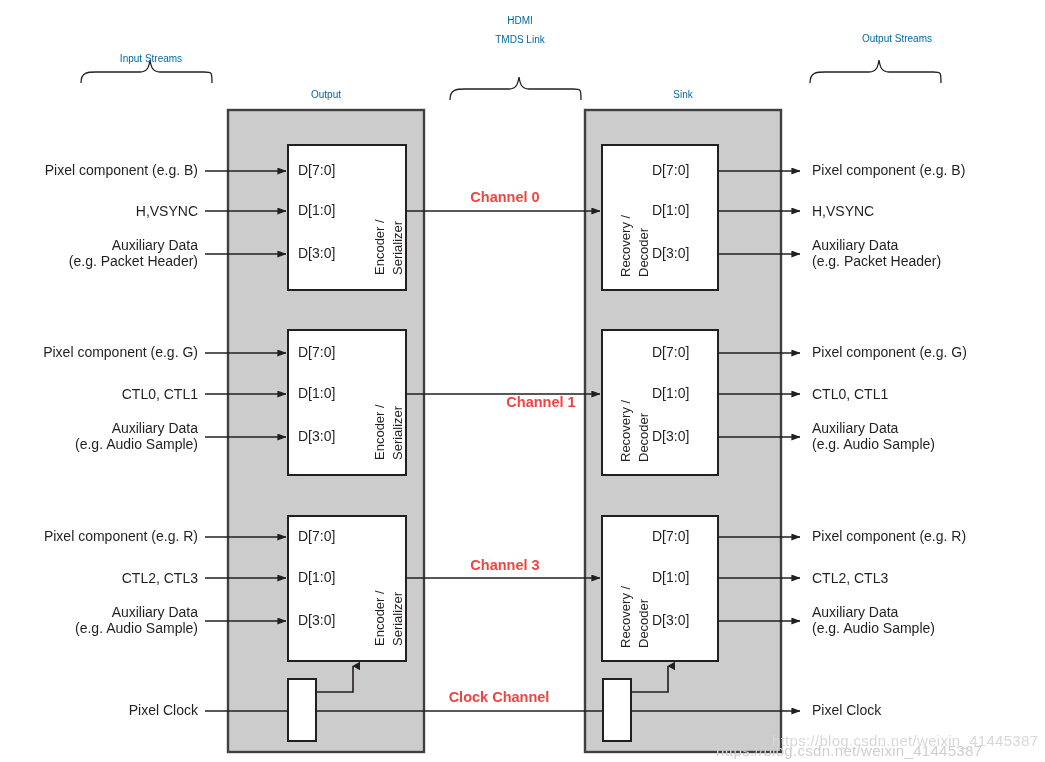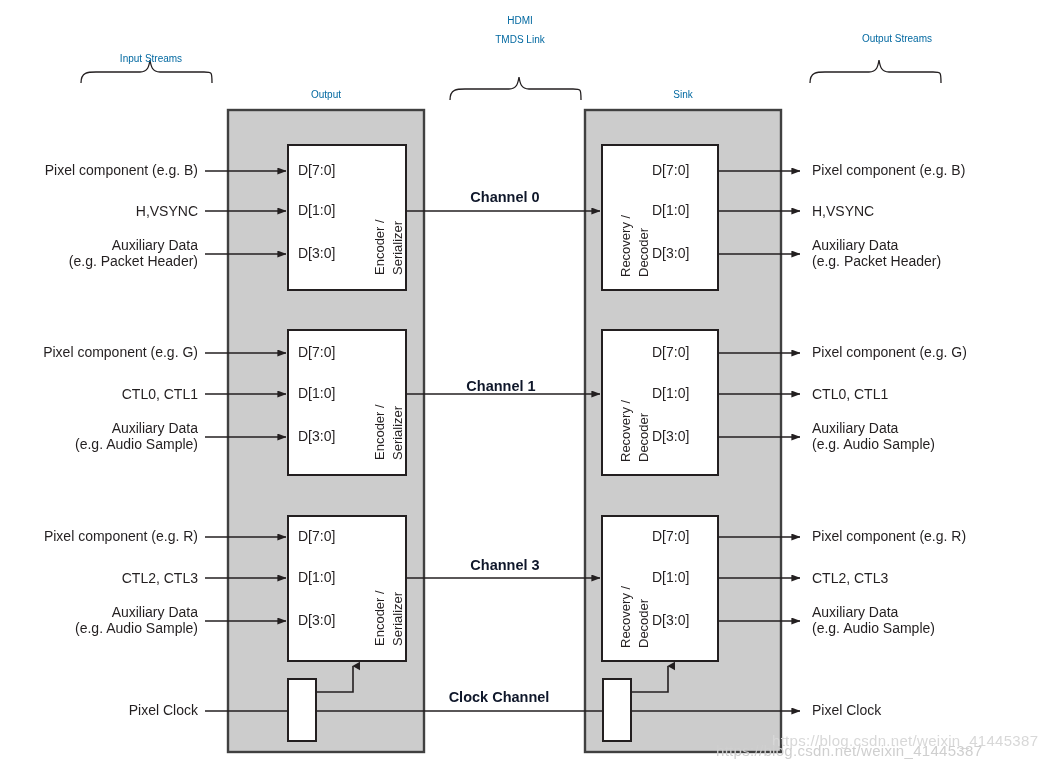--- a/index.html
+++ b/index.html
@@ -41,21 +41,21 @@
   .port {
     position: absolute;
     font-size: 14px;
     color: #231f20;
     white-space: nowrap;
   }
   .chan {
     position: absolute;
     font-weight: bold;
     font-size: 14.5px;
-    color: #0f172a;
+    color: #ef4444;
     text-align: center;
     white-space: nowrap;
   }
   .vert {
     position: absolute;
     font-size: 13px;
     color: #231f20;
     white-space: nowrap;
     transform-origin: 0 0;
     transform: rotate(-90deg);
@@ -212,21 +212,21 @@
   <div class="vert" style="left:618px; top:277px;">Recovery /</div>
   <div class="vert" style="left:636px; top:277px;">Decoder</div>
 
   <div class="vert" style="left:618px; top:462px;">Recovery /</div>
   <div class="vert" style="left:636px; top:462px;">Decoder</div>
 
   <div class="vert" style="left:618px; top:648px;">Recovery /</div>
   <div class="vert" style="left:636px; top:648px;">Decoder</div>
 
   <div class="chan" style="left:425px; top:189px; width:160px;">Channel 0</div>
-  <div class="chan" style="left:425px; top:378px; width:152px;">Channel 1</div>
+  <div class="chan" style="left:425px; top:394px; width:152px;padding-left:40px;">Channel 1</div>
   <div class="chan" style="left:425px; top:557px; width:160px;">Channel 3</div>
   <div class="chan" style="left:425px; top:689px; width:148px;">Clock Channel</div>
 
   <div class="lbl" style="left:812px; top:163px;">Pixel component (e.g. B)</div>
   <div class="lbl" style="left:812px; top:204px;">H,VSYNC</div>
   <div class="lbl" style="left:812px; top:238px;">Auxiliary Data</div>
   <div class="lbl" style="left:812px; top:254px;">(e.g. Packet Header)</div>
 
   <div class="lbl" style="left:812px; top:345px;">Pixel component (e.g. G)</div>
   <div class="lbl" style="left:812px; top:387px;">CTL0, CTL1</div>

